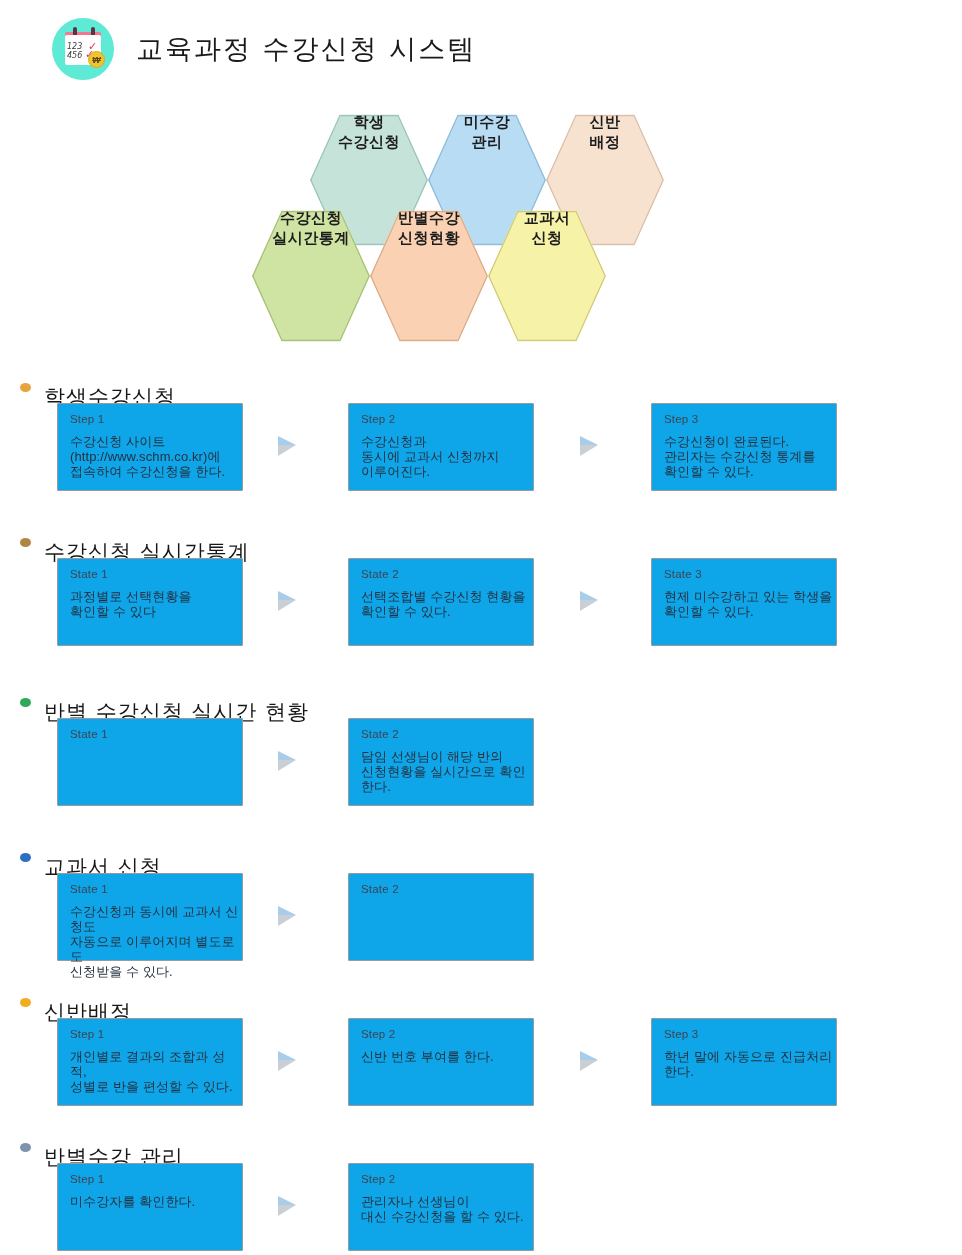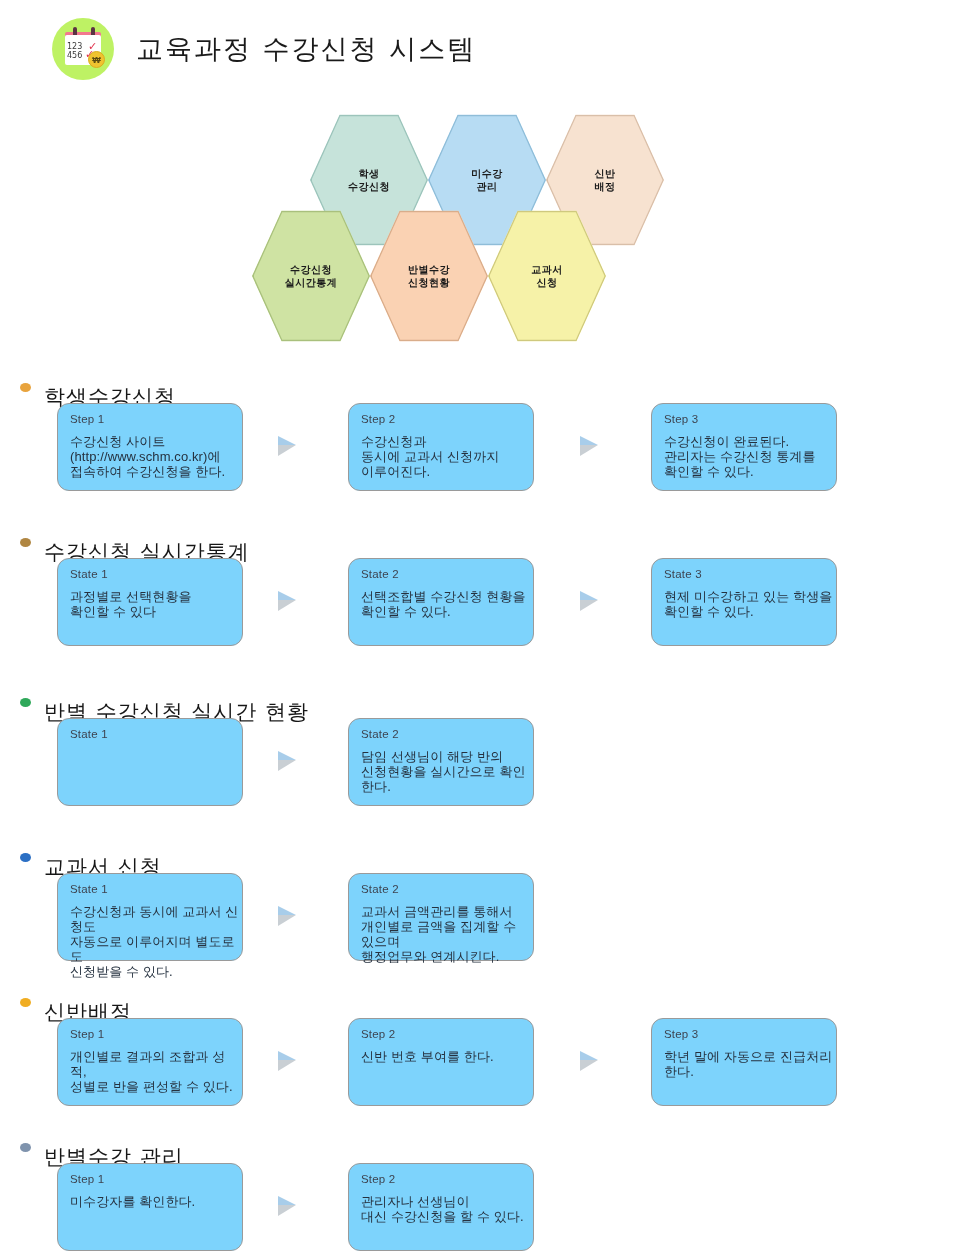--- a/index.html
+++ b/index.html
@@ -23,23 +23,24 @@
     left: 52px;
     top: 18px;
     display: flex;
     align-items: center;
     gap: 22px;
   }
   .app-icon {
     width: 62px;
     height: 62px;
     border-radius: 50%;
-    background: #bef264;
+    background: #5eead4;
     position: relative;
     flex: none;
+    font-style: italic;
   }
   .app-icon .cal-body {
     position: absolute;
     left: 13px;
     top: 17px;
     width: 36px;
     height: 30px;
     background: #ffffff;
     border-radius: 2px;
   }
@@ -112,24 +113,23 @@
     top: 112px;
     width: 430px;
     height: 232px;
   }
   .hex {
     position: absolute;
     width: 118px;
     height: 136px;
     clip-path: polygon(25% 2%, 75% 2%, 100% 50%, 75% 98%, 25% 98%, 0% 50%);
     display: flex;
-    align-items: center;
     justify-content: center;
     text-align: center;
-    font-size: 10px;
+    font-size: 15px;
     font-weight: bold;
     line-height: 1.35;
     color: #1c1c1c;
     letter-spacing: 0.5px;
     font-family: "Liberation Sans", sans-serif;
     white-space: pre-line;
   }
   .hex::after {
     content: "";
     position: absolute;
@@ -162,23 +162,23 @@
     font-family: "DejaVu Serif", "Liberation Serif", serif;
     color: #161616;
     letter-spacing: 1px;
     white-space: nowrap;
     margin-top: 20px;
   }
 
   .steps { position: absolute; left: 0; top: 30px; height: 92px; }
   .card {
     position: absolute;
-    background: #7dd3fc;
+    background: #0ea5e9;
     border: 1px solid #9a9a9a;
-    border-radius: 12px;
+    border-radius: 1px;
     padding: 9px 1px 8px 12px;
   }
   .card-label {
     font-size: 11.5px;
     color: #3d4451;
     font-family: "Liberation Sans", sans-serif;
     margin-bottom: 9px;
     letter-spacing: 0.2px;
   }
   .card-body {
@@ -339,23 +339,20 @@
       </div>
       <div class="steps">
         <div class="card" style="left: 57px; width: 186px; height: 88px;">
           <div class="card-label">State 1</div>
           <div class="card-body">수강신청과 동시에 교과서 신청도
 자동으로 이루어지며 별도로도
 신청받을 수 있다.</div>
         </div>
         <div class="card" style="left: 348px; width: 186px; height: 88px;">
           <div class="card-label">State 2</div>
-          <div class="card-body">교과서 금액관리를 통해서
-개인별로 금액을 집계할 수 있으며
-행정업무와 연계시킨다.</div>
         </div>
         <div class="arrow" style="left: 276px; top: 31px;">
           <svg width="30" height="26" viewBox="0 0 30 26">
             <path d="M2 2 L20 11 L2 11 Z" fill="#a8cdea"></path>
             <path d="M2 11 L20 11 L2 22 Z" fill="#c9cfd4"></path>
             <path d="M2 2 L22 12 L2 23 L2 18 L13 12 L2 7 Z" fill="#a8cdea" opacity="0"></path>
           </svg>
         </div>
       </div>
     </div>

